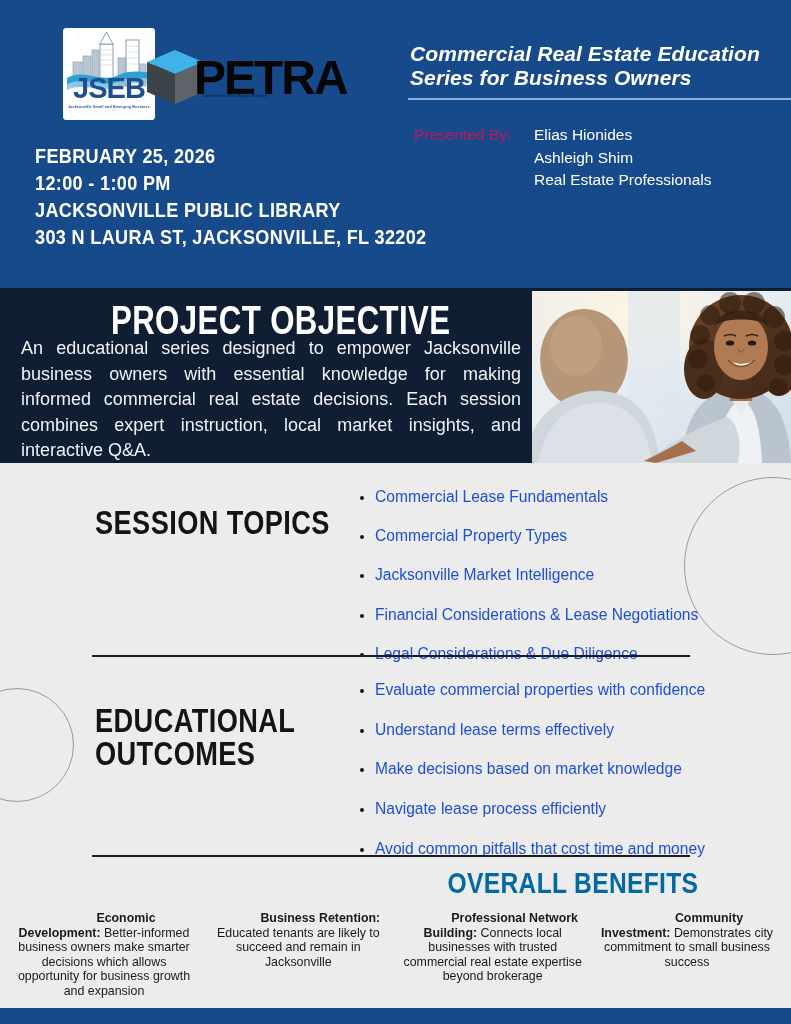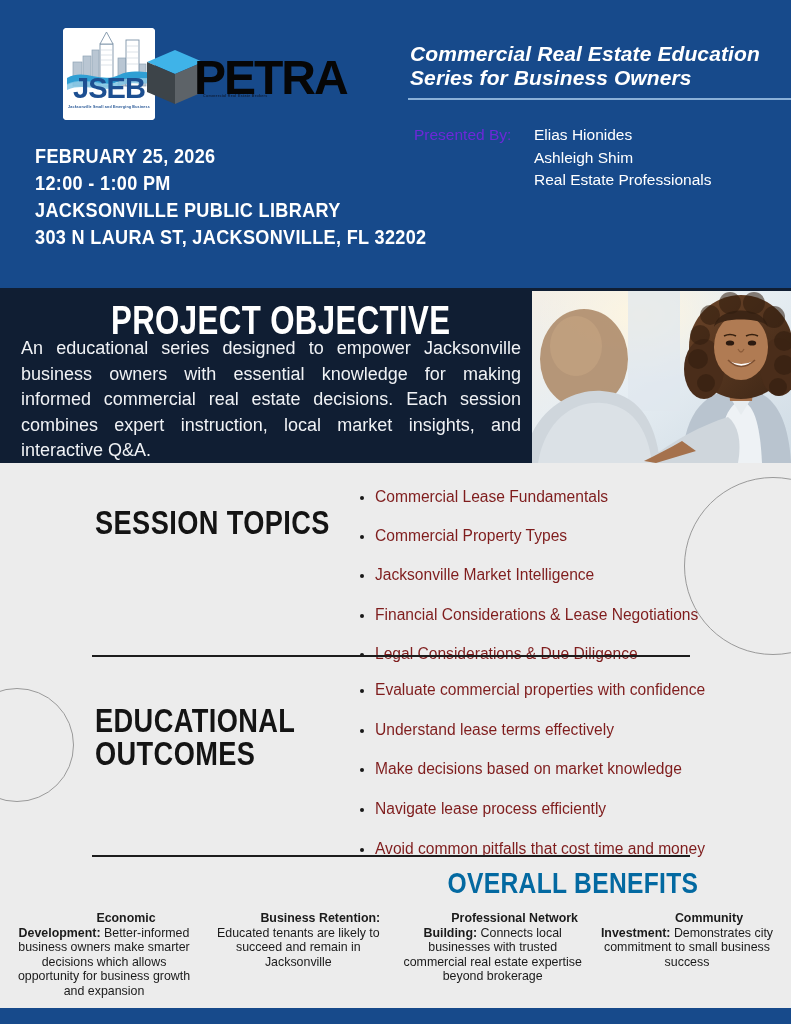--- a/index.html
+++ b/index.html
@@ -122,21 +122,21 @@
     left: 408px; top: 98px;
     width: 383px; height: 2px;
     background: #8ab0d8;
   }
 
   
   .pres-block { position: absolute; left: 414px; top: 124px; width: 375px; }
   .pres-row { display: flex; align-items: flex-start; }
   .pres-label {
     width: 120px;
-    color: #6d28d9;
+    color: #be185d;
     font-size: 15.5px;
     line-height: 22.5px;
     font-weight: normal;
   }
   .pres-values { color: #ffffff; font-size: 15.5px; line-height: 22.5px; font-weight: normal; }
   .pres-spacer { height: 13px; }
 
   
   .objective-band {
     position: absolute;
@@ -202,21 +202,21 @@
     letter-spacing: 0.5px;
     transform-origin: left top;
   }
   .title-session  { left: 95px; top: 506px; font-size: 34px; transform: scaleX(0.80); }
   .title-outcomes { left: 95px; top: 704px; font-size: 34px; transform: scaleX(0.80); }
 
   .bullets { position: absolute; }
   .bullets .bullet {
     position: relative;
     padding-left: 18px;
-    color: #7f1d1d;
+    color: #1d4ed8;
     font-size: 15.6px;
     line-height: 1.2;
     white-space: nowrap;
   }
   .bullets .bullet::before {
     content: "";
     position: absolute;
     left: 3px; top: 8px;
     width: 4px; height: 4px;
     border-radius: 50%;

